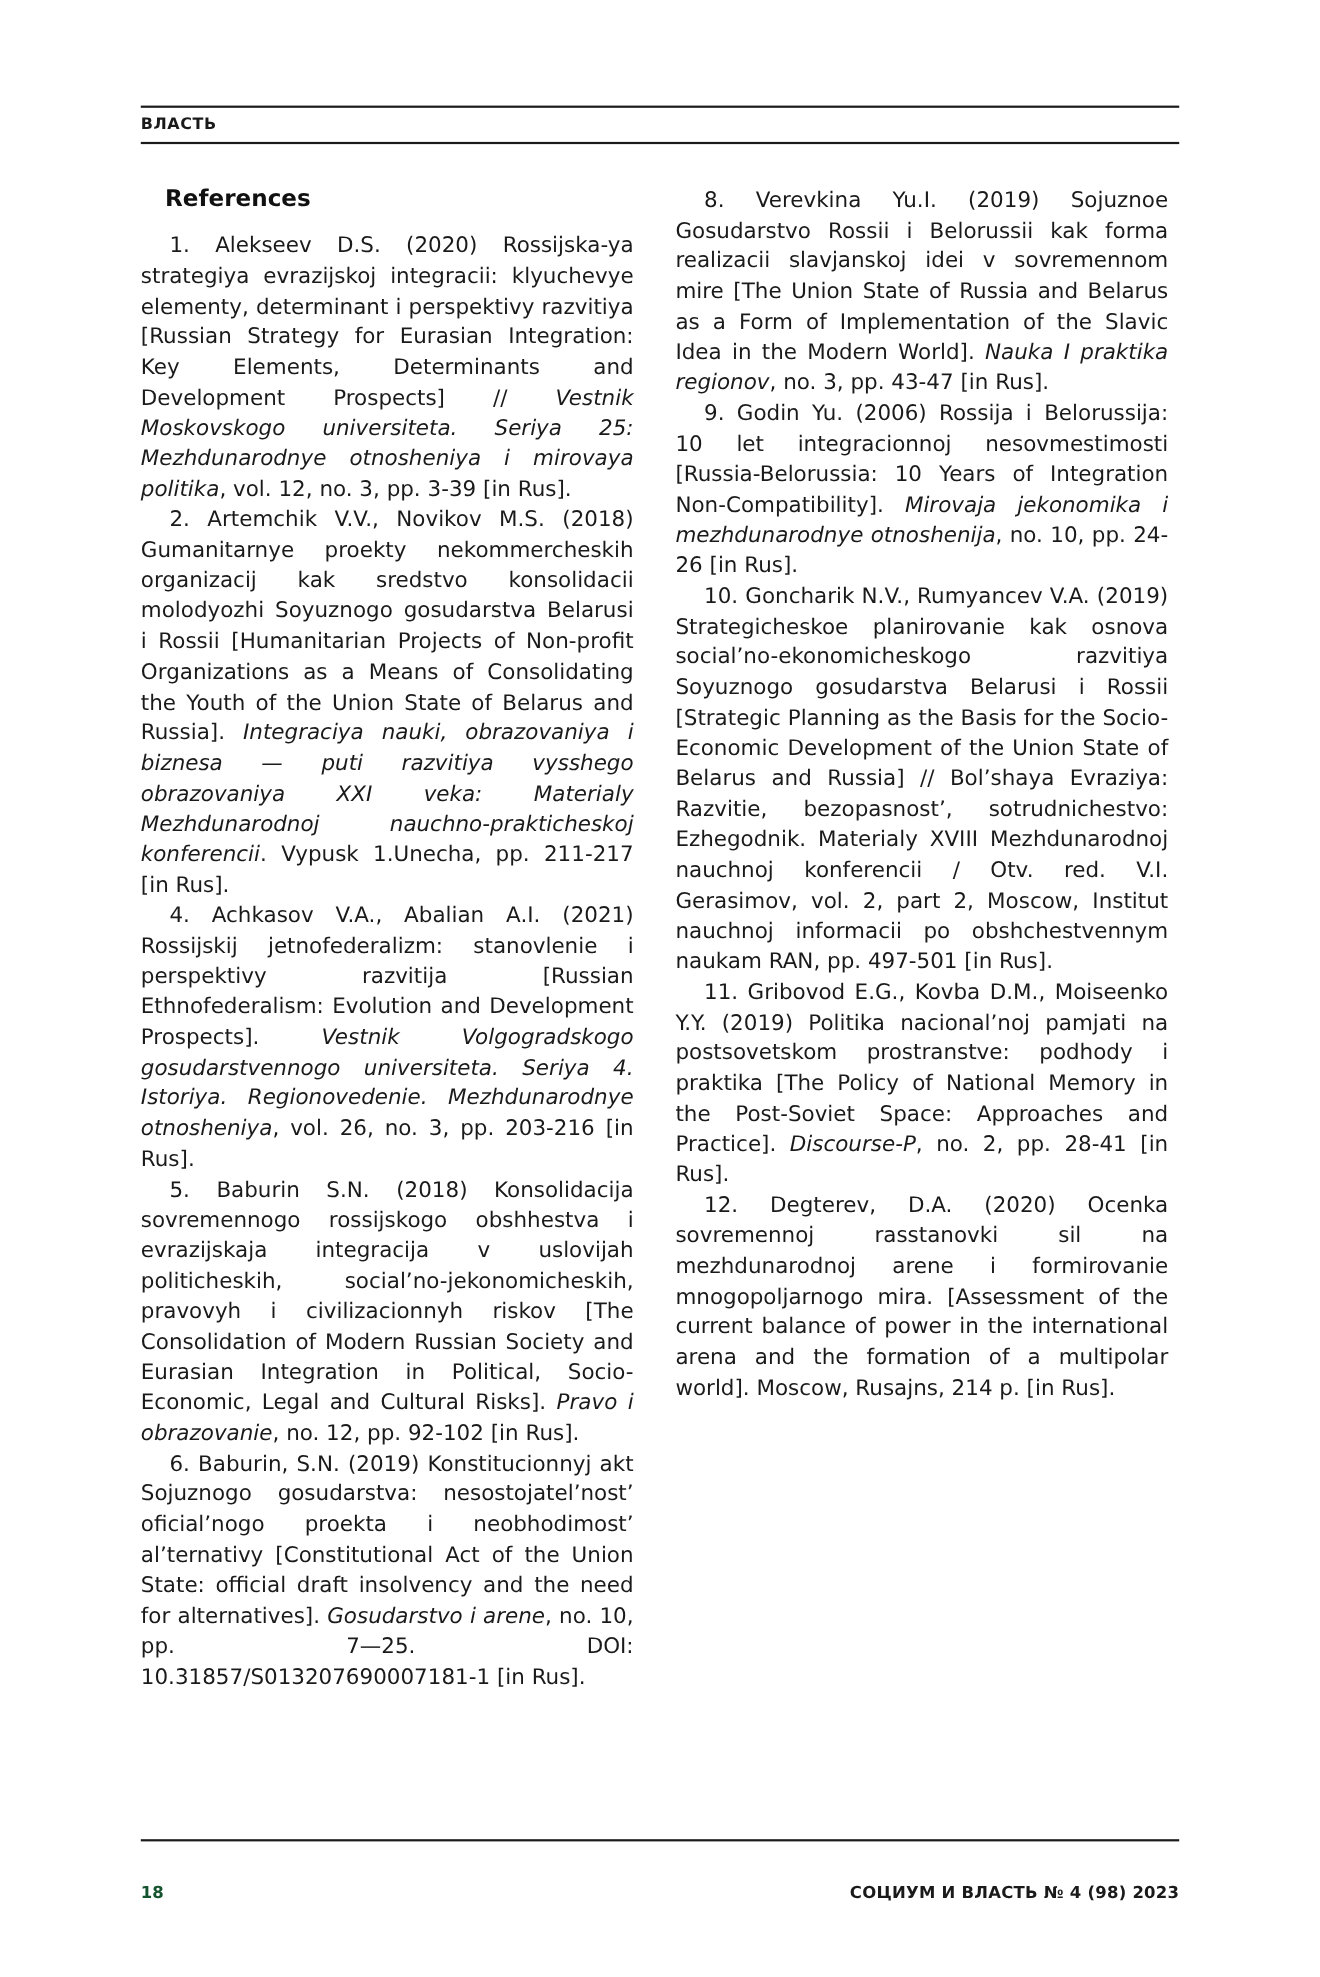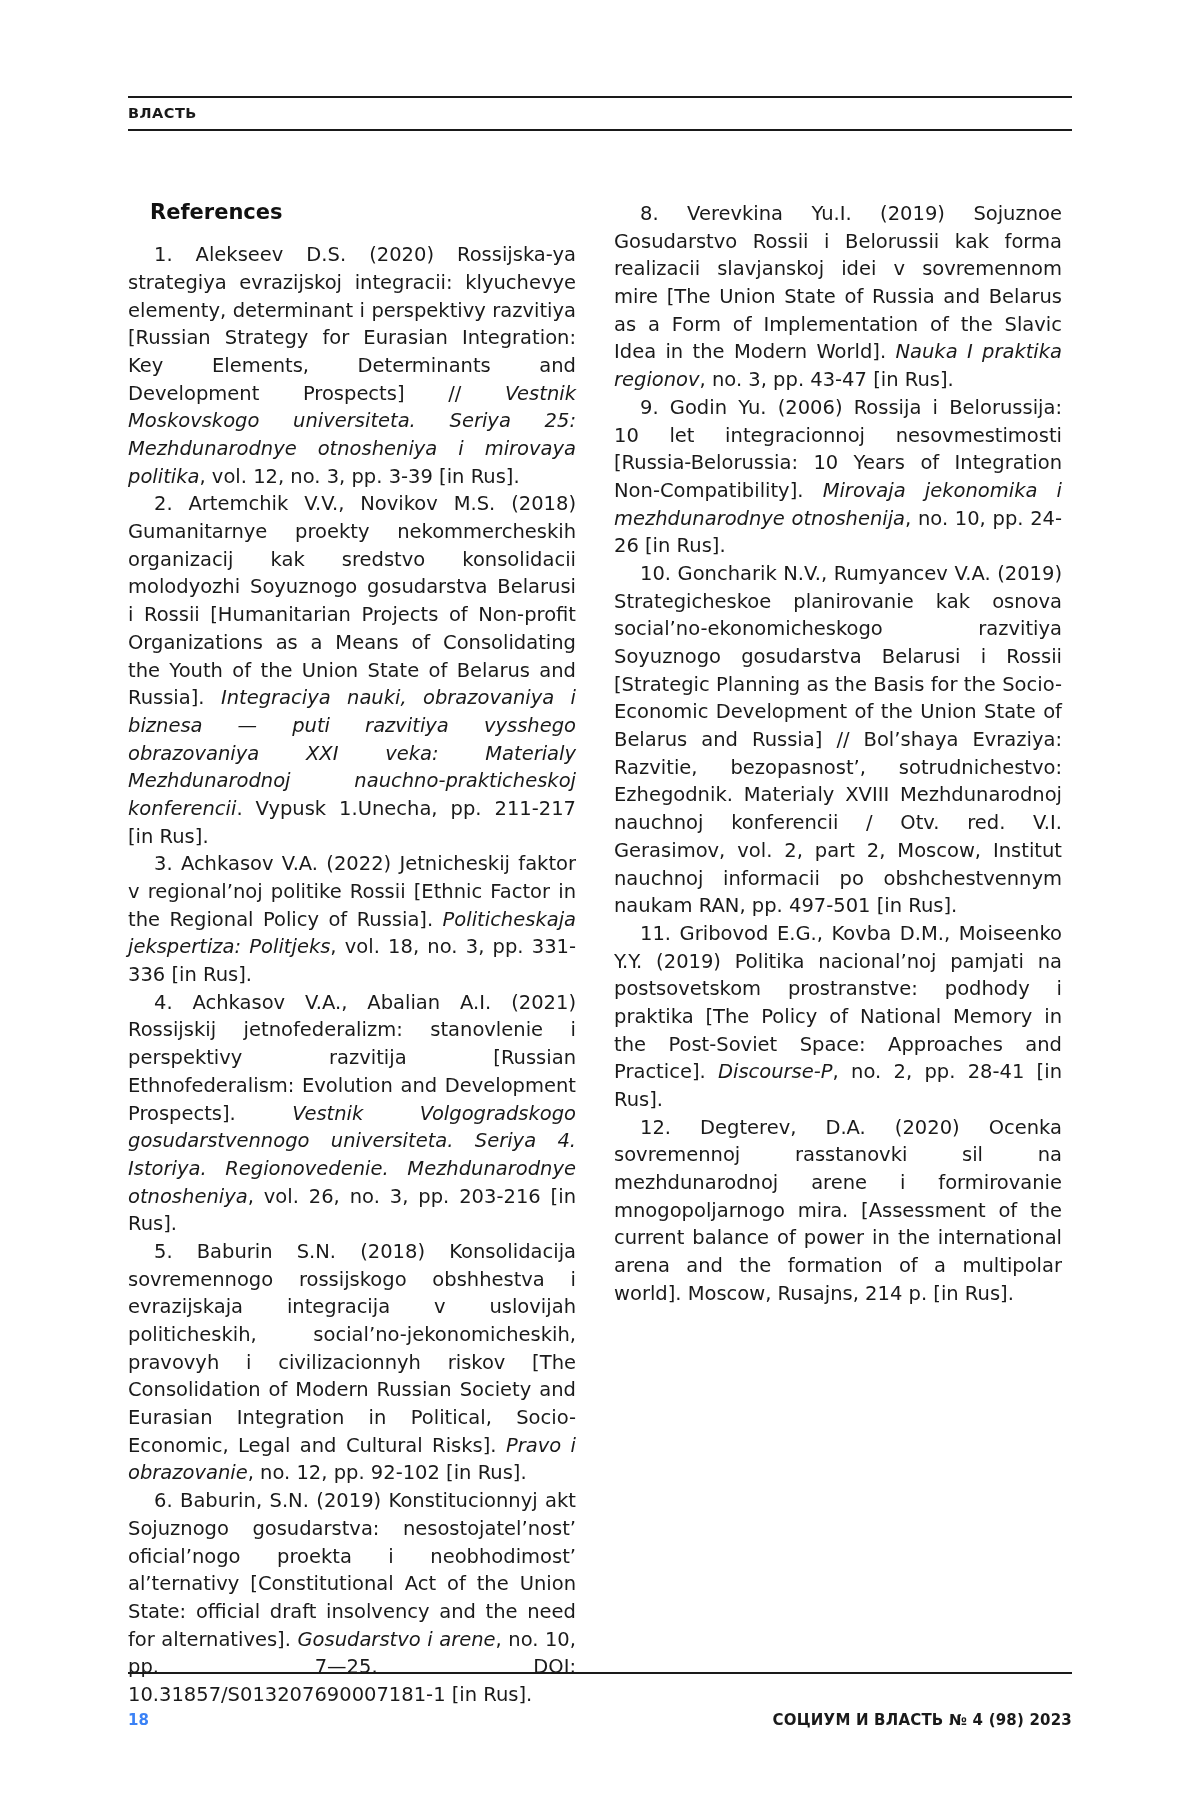--- a/index.html
+++ b/index.html
@@ -45,21 +45,20 @@
     width: 100%;
   }
   .columns {
     position: absolute;
     left: 128px;
     top: 168px;
     width: 944px;
     display: flex;
     flex-direction: row;
     gap: 38px;
-    margin-top: 32px;
   }
   .col {
     width: 448px;
   }
   .sec-title {
     font-size: 21px;
     font-weight: bold;
     color: #111;
     margin: 0 0 16px 22px;
     line-height: 1.2;
@@ -89,21 +88,21 @@
   }
   .footer-row {
     display: flex;
     justify-content: space-between;
     align-items: baseline;
     padding-top: 9px;
   }
   .page-num {
     font-size: 15px;
     font-weight: bold;
-    color: #3b82f6;
+    color: #14532d;
   }
   .journal-line {
     font-size: 15px;
     font-weight: bold;
     color: #1a1a1a;
     letter-spacing: 0.2px;
     margin-top: 28px;
   }
 </style>
 </head>
@@ -116,21 +115,20 @@
     <div class="running-head">ВЛАСТЬ</div>
     <div class="rule-under-head"></div>
   </div>
 
   <div class="columns">
 
     <div class="col">
       <div class="sec-title">References</div>
       <p class="ref">1. Alekseev D.S. (2020) Rossijska-ya strategiya evrazijskoj integracii: klyuchevye elementy, determinant i perspektivy razvitiya [Russian Strategy for Eurasian Integration: Key Elements, Determinants and Development Prospects] // <i>Vestnik Moskovskogo universiteta. Seriya 25: Mezhdunarodnye otnosheniya i mirovaya politika</i>, vol. 12, no. 3, pp. 3-39 [in Rus].</p>
       <p class="ref">2. Artemchik V.V., Novikov M.S. (2018) Gumanitarnye proekty nekommercheskih organizacij kak sredstvo konsolidacii molodyozhi Soyuznogo gosudarstva Belarusi i Rossii [Humanitarian Projects of Non-profit Organizations as a Means of Consolidating the Youth of the Union State of Belarus and Russia]. <i>Integraciya nauki, obrazovaniya i biznesa — puti razvitiya vysshego obrazovaniya XXI veka: Materialy Mezhdunarodnoj nauchno-prakticheskoj konferencii</i>. Vypusk 1.Unecha, pp. 211-217 [in Rus].</p>
-      <p class="ref">3. Achkasov V.A. (2022) Jetnicheskij faktor v regional’noj politike Rossii [Ethnic Factor in the Regional Policy of Russia]. <i>Politicheskaja jekspertiza: Politjeks</i>, vol. 18, no. 3, pp. 331-336 [in Rus].</p>
       <p class="ref">4. Achkasov V.A., Abalian A.I. (2021) Rossijskij jetnofederalizm: stanovlenie i perspektivy razvitija [Russian Ethnofederalism: Evolution and Development Prospects]. <i>Vestnik Volgogradskogo gosudarstvennogo universiteta. Seriya 4. Istoriya. Regionovedenie. Mezhdunarodnye otnosheniya</i>, vol. 26, no. 3, pp. 203-216 [in Rus].</p>
       <p class="ref">5. Baburin S.N. (2018) Konsolidacija sovremennogo rossijskogo obshhestva i evrazijskaja integracija v uslovijah politicheskih, social’no-jekonomicheskih, pravovyh i civilizacionnyh riskov [The Consolidation of Modern Russian Society and Eurasian Integration in Political, Socio-Economic, Legal and Cultural Risks]. <i>Pravo i obrazovanie</i>, no. 12, pp. 92-102 [in Rus].</p>
       <p class="ref">6. Baburin, S.N. (2019) Konstitucionnyj akt Sojuznogo gosudarstva: nesostojatel’nost’ oficial’nogo proekta i neobhodimost’ al’ternativy [Constitutional Act of the Union State: official draft insolvency and the need for alternatives]. <i>Gosudarstvo i arene</i>, no. 10, pp. 7—25. DOI: 10.31857/S013207690007181-1 [in Rus].</p>
     </div>
 
     <div class="col">
       <p class="ref">8. Verevkina Yu.I. (2019) Sojuznoe Gosudarstvo Rossii i Belorussii kak forma realizacii slavjanskoj idei v sovremennom mire [The Union State of Russia and Belarus as a Form of Implementation of the Slavic Idea in the Modern World]. <i>Nauka I praktika regionov</i>, no. 3, pp. 43-47 [in Rus].</p>
       <p class="ref">9. Godin Yu. (2006) Rossija i Belorussija: 10 let integracionnoj nesovmestimosti [Russia-Belorussia: 10 Years of Integration Non-Compatibility]. <i>Mirovaja jekonomika i mezhdunarodnye otnoshenija</i>, no. 10, pp. 24-26 [in Rus].</p>
       <p class="ref">10. Goncharik N.V., Rumyancev V.A. (2019) Strategicheskoe planirovanie kak osnova social’no-ekonomicheskogo razvitiya Soyuznogo gosudarstva Belarusi i Rossii [Strategic Planning as the Basis for the Socio-Economic Development of the Union State of Belarus and Russia] // Bol’shaya Evraziya: Razvitie, bezopasnost’, sotrudnichestvo: Ezhegodnik. Materialy XVIII Mezhdunarodnoj nauchnoj konferencii / Otv. red. V.I. Gerasimov, vol. 2, part 2, Moscow, Institut nauchnoj informacii po obshchestvennym naukam RAN, pp. 497-501 [in Rus].</p>
       <p class="ref">11. Gribovod E.G., Kovba D.M., Moiseenko Y.Y. (2019) Politika nacional’noj pamjati na postsovetskom prostranstve: podhody i praktika [The Policy of National Memory in the Post-Soviet Space: Approaches and Practice]. <i>Discourse-P</i>, no. 2, pp. 28-41 [in Rus].</p>

